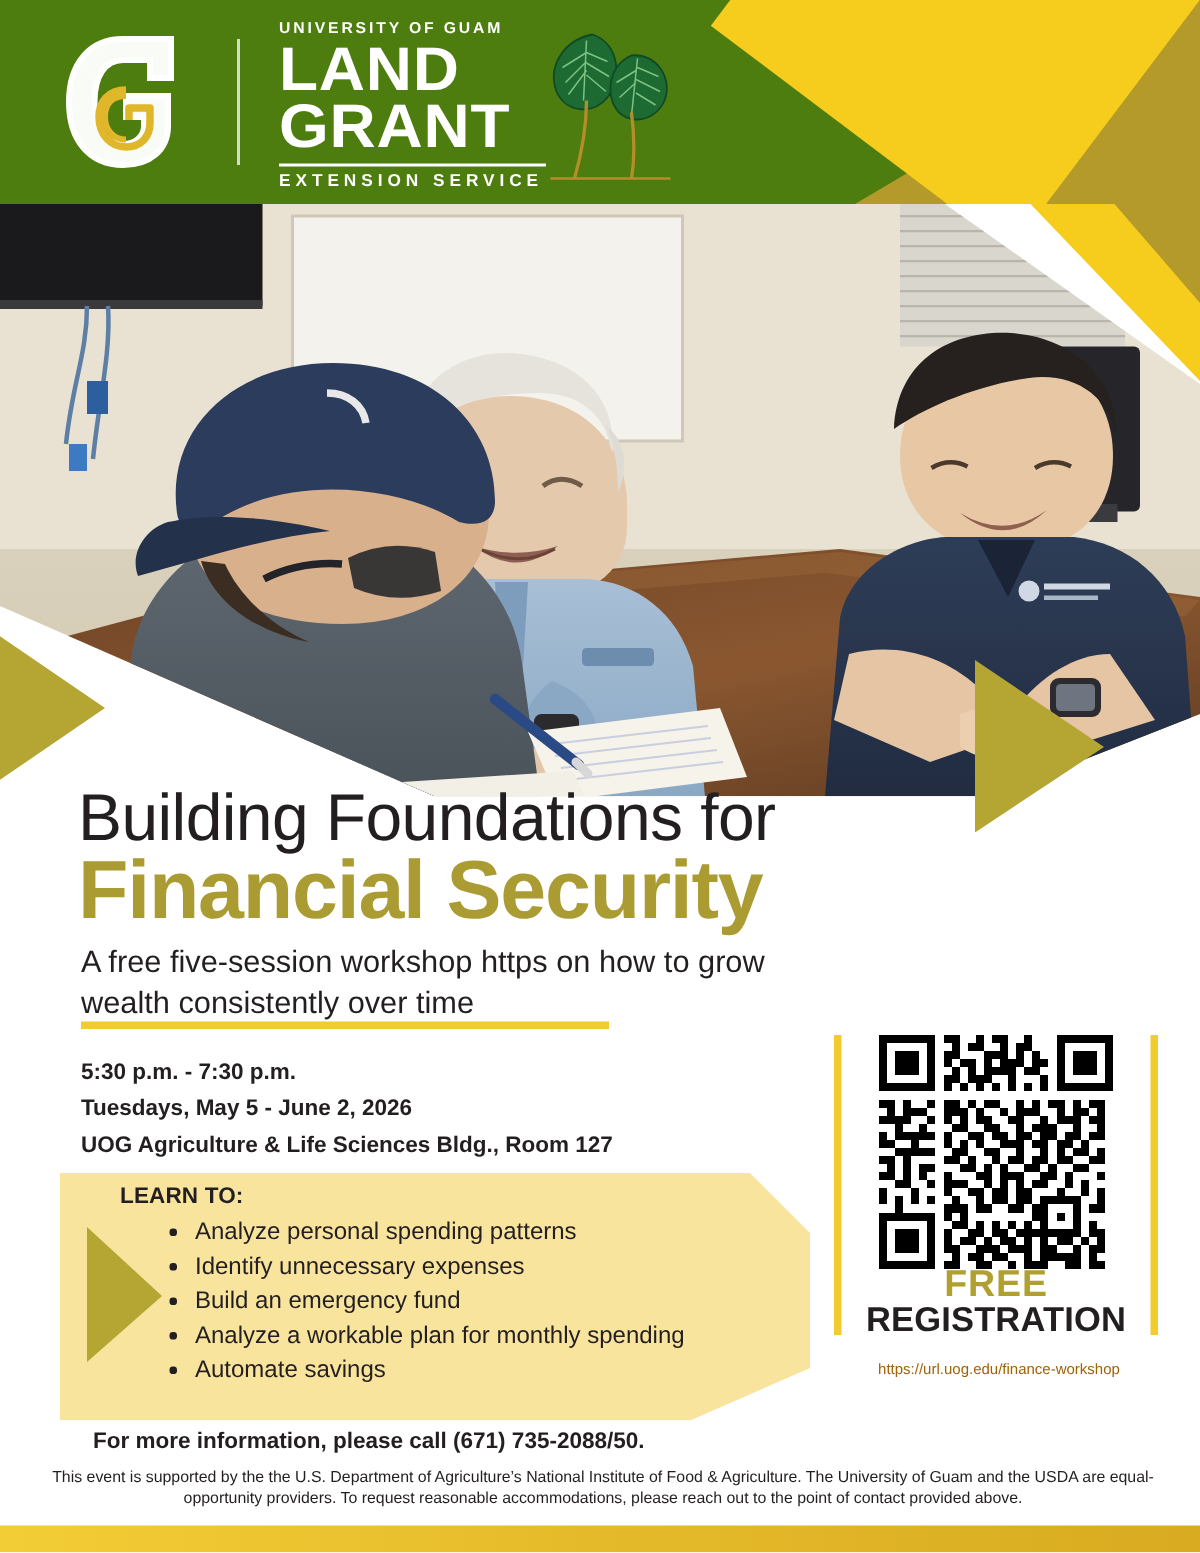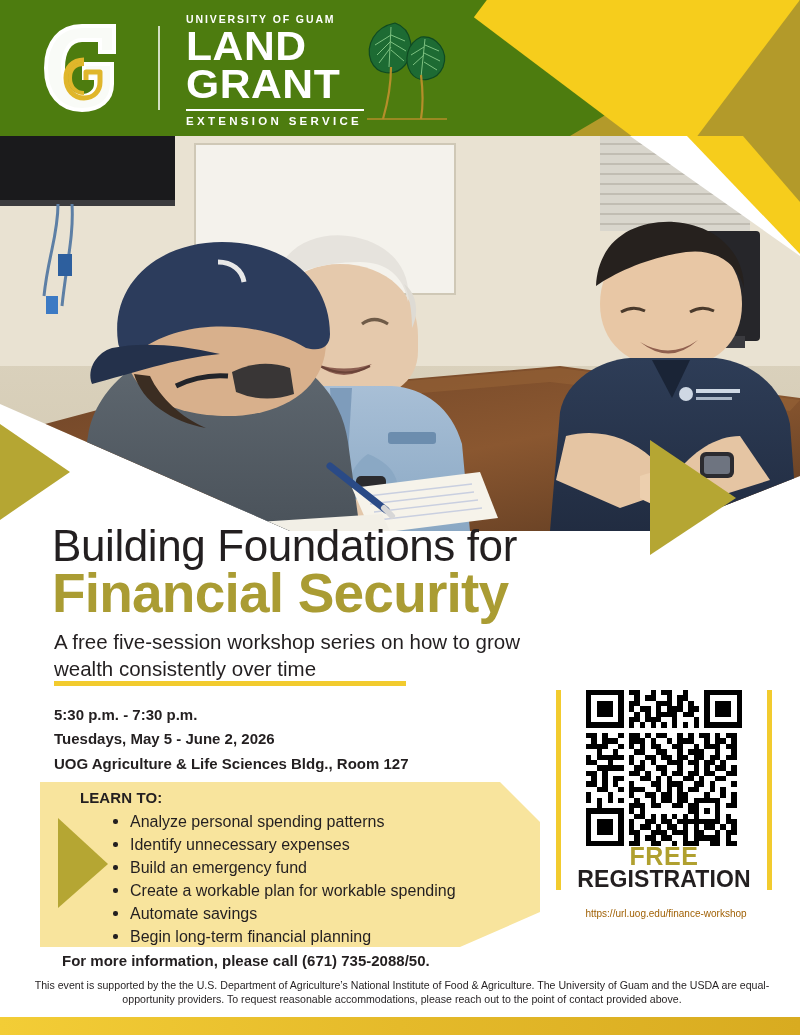--- a/index.html
+++ b/index.html
@@ -371,41 +371,40 @@
 
   <svg class="chev-left" viewBox="0 0 130 120">
     <polygon points="0,8 0,112 76,60" fill="#b5a633"></polygon>
   </svg>
   <svg class="chev-right" viewBox="0 0 110 115">
     <polygon points="10,0 10,115 96,58" fill="#b5a633"></polygon>
   </svg>
 
   <div class="title1">Building Foundations for</div>
   <div class="title2">Financial Security</div>
-  <div class="subtitle">A free five-session workshop series on how to grow wealth consistently over time</div>
+  <div class="subtitle">A free five-session workshop https on how to grow wealth consistently over time</div>
   <div class="sub-rule"></div>
 
   <div class="details">
     <div>5:30 p.m. - 7:30 p.m.</div>
     <div>Tuesdays, May 5 - June 2, 2026</div>
     <div>UOG Agriculture &amp; Life Sciences Bldg., Room 127</div>
   </div>
 
   <div class="learnbox"></div>
   <svg class="learn-arrow" viewBox="0 0 52 90">
     <polygon points="0,0 0,90 50,46" fill="#b5a633"></polygon>
   </svg>
   <div class="learn-title">LEARN TO:</div>
   <ul class="learn-list">
     <li>Analyze personal spending patterns</li>
     <li>Identify unnecessary expenses</li>
     <li>Build an emergency fund</li>
-    <li>Create a workable plan for workable spending</li>
+    <li>Analyze a workable plan for monthly spending</li>
     <li>Automate savings</li>
-    <li>Begin long-term financial planning</li>
   </ul>
 
   <div class="qr-panel">
     <div class="qr-bar-l"></div>
     <div class="qr-bar-r"></div>
     <svg class="qr-code" viewBox="0 0 29 29" shape-rendering="crispEdges">
       <rect width="29" height="29" fill="#ffffff"></rect>
       <g fill="#000000">
 
         <rect x="0" y="0" width="7" height="1"></rect>

